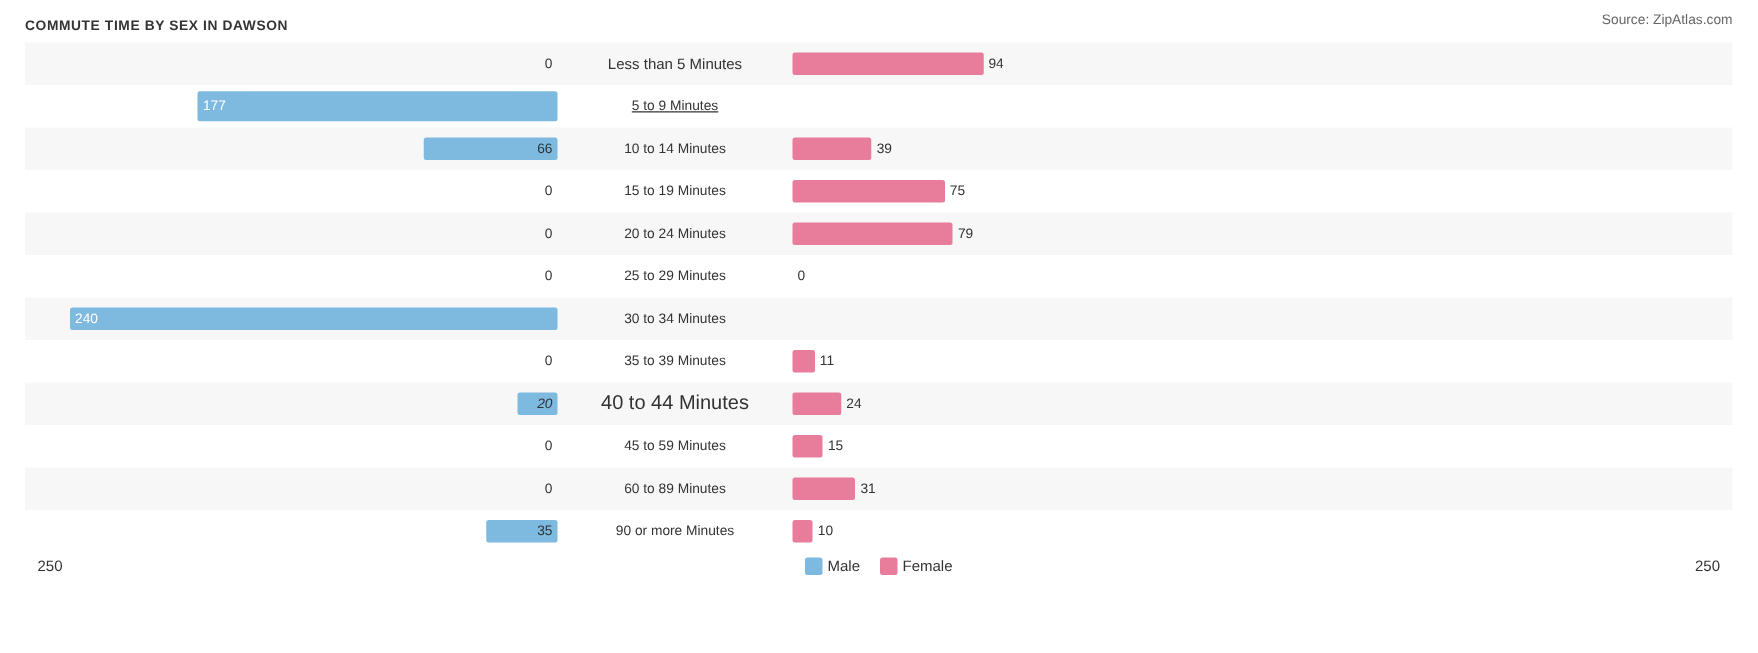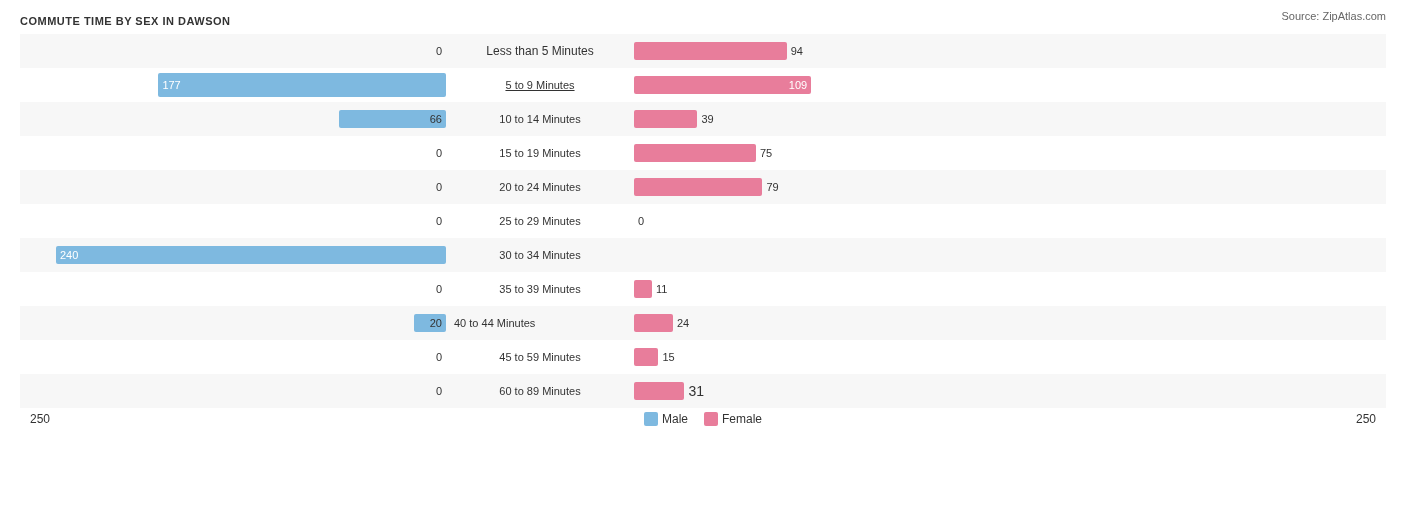--- a/index.html
+++ b/index.html
@@ -87,25 +87,20 @@
           <span style="font-size: 11px; color: rgb(51, 51, 51); white-space: nowrap; margin-left: 4px;">94</span>
         </div>
       </div>
       <div style="display: flex; align-items: center; height: 34px; background: rgb(255, 255, 255); width: 100%;">
         <div style="width: 430px; display: flex; align-items: center; justify-content: flex-end; height: 100%; padding-right: 4px;">
           <div style="height: 24px; background: rgb(126, 185, 224); border-radius: 2px; width: 287.625px; display: flex; align-items: center; justify-content: flex-start;">
             <span style="font-size: 11px; color: rgb(255, 255, 255); white-space: nowrap; padding: 0px 4px;">177</span>
           </div>
         </div>
         <div style="width: 180px; text-align: center; font-size: 11px; color: rgb(51, 51, 51); flex-shrink: 0; padding: 0px 4px; text-decoration: underline;">5 to 9 Minutes</div>
-        <div style="width: 430px; display: flex; align-items: center; height: 100%; padding-left: 4px;">
-          <div style="height: 18px; background: rgb(232, 125, 155); border-radius: 2px; width: 177.125px; display: flex; align-items: center; justify-content: flex-end;">
-            <span style="font-size: 11px; color: rgb(255, 255, 255); white-space: nowrap; padding: 0px 4px;">109</span>
-          </div>
-        </div>
       </div>
       <div style="display: flex; align-items: center; height: 34px; background: rgb(247, 247, 247); width: 100%;">
         <div style="width: 430px; display: flex; align-items: center; justify-content: flex-end; height: 100%; padding-right: 4px;">
           <div style="height: 18px; background: rgb(126, 185, 224); border-radius: 2px; width: 107.25px; display: flex; align-items: center; justify-content: flex-end;">
             <span style="font-size: 11px; color: rgb(51, 51, 51); white-space: nowrap; padding: 0px 4px;">66</span>
           </div>
         </div>
         <div style="width: 180px; text-align: center; font-size: 11px; color: rgb(51, 51, 51); flex-shrink: 0; padding: 0px 4px;">10 to 14 Minutes</div>
         <div style="width: 430px; display: flex; align-items: center; height: 100%; padding-left: 4px;">
           <div style="height: 18px; background: rgb(232, 125, 155); border-radius: 2px; width: 63.375px; display: flex; align-items: center; justify-content: flex-end;"></div>
@@ -155,24 +150,24 @@
         </div>
         <div style="width: 180px; text-align: center; font-size: 11px; color: rgb(51, 51, 51); flex-shrink: 0; padding: 0px 4px;">35 to 39 Minutes</div>
         <div style="width: 430px; display: flex; align-items: center; height: 100%; padding-left: 4px;">
           <div style="height: 18px; background: rgb(232, 125, 155); border-radius: 2px; width: 17.875px; display: flex; align-items: center; justify-content: flex-end;"></div>
           <span style="font-size: 11px; color: rgb(51, 51, 51); white-space: nowrap; margin-left: 4px;">11</span>
         </div>
       </div>
       <div style="display: flex; align-items: center; height: 34px; background: rgb(247, 247, 247); width: 100%;">
         <div style="width: 430px; display: flex; align-items: center; justify-content: flex-end; height: 100%; padding-right: 4px;">
           <div style="height: 18px; background: rgb(126, 185, 224); border-radius: 2px; width: 32.5px; display: flex; align-items: center; justify-content: flex-end;">
-            <span style="font-size: 11px; color: rgb(51, 51, 51); white-space: nowrap; padding: 0px 4px;">20</span>
-          </div>
-        </div>
-        <div style="width: 180px; text-align: left; font-size: 11px; color: rgb(51, 51, 51); flex-shrink: 0; padding: 0px 4px;">40 to 44 Minutes</div>
+            <span style="font-size: 11px; color: rgb(51, 51, 51); white-space: nowrap; padding: 0px 4px; font-style: italic;">20</span>
+          </div>
+        </div>
+        <div style="width: 180px; text-align: center; font-size: 16px; color: rgb(51, 51, 51); flex-shrink: 0; padding: 0px 4px;">40 to 44 Minutes</div>
         <div style="width: 430px; display: flex; align-items: center; height: 100%; padding-left: 4px;">
           <div style="height: 18px; background: rgb(232, 125, 155); border-radius: 2px; width: 39px; display: flex; align-items: center; justify-content: flex-end;"></div>
           <span style="font-size: 11px; color: rgb(51, 51, 51); white-space: nowrap; margin-left: 4px;">24</span>
         </div>
       </div>
       <div style="display: flex; align-items: center; height: 34px; background: rgb(255, 255, 255); width: 100%;">
         <div style="width: 430px; display: flex; align-items: center; justify-content: flex-end; height: 100%; padding-right: 4px;">
           <span style="font-size: 11px; color: rgb(51, 51, 51); white-space: nowrap; margin-right: 4px;">0</span>
         </div>
         <div style="width: 180px; text-align: center; font-size: 11px; color: rgb(51, 51, 51); flex-shrink: 0; padding: 0px 4px;">45 to 59 Minutes</div>
@@ -181,21 +176,33 @@
           <span style="font-size: 11px; color: rgb(51, 51, 51); white-space: nowrap; margin-left: 4px;">15</span>
         </div>
       </div>
       <div style="display: flex; align-items: center; height: 34px; background: rgb(247, 247, 247); width: 100%;">
         <div style="width: 430px; display: flex; align-items: center; justify-content: flex-end; height: 100%; padding-right: 4px;">
           <span style="font-size: 11px; color: rgb(51, 51, 51); white-space: nowrap; margin-right: 4px;">0</span>
         </div>
         <div style="width: 180px; text-align: center; font-size: 11px; color: rgb(51, 51, 51); flex-shrink: 0; padding: 0px 4px;">60 to 89 Minutes</div>
         <div style="width: 430px; display: flex; align-items: center; height: 100%; padding-left: 4px;">
           <div style="height: 18px; background: rgb(232, 125, 155); border-radius: 2px; width: 50.375px; display: flex; align-items: center; justify-content: flex-end;"></div>
-          <span style="font-size: 14px; color: rgb(51, 51, 51); white-space: nowrap; margin-left: 4px;">31</span>
+          <span style="font-size: 11px; color: rgb(51, 51, 51); white-space: nowrap; margin-left: 4px;">31</span>
+        </div>
+      </div>
+      <div style="display: flex; align-items: center; height: 34px; background: rgb(255, 255, 255); width: 100%;">
+        <div style="width: 430px; display: flex; align-items: center; justify-content: flex-end; height: 100%; padding-right: 4px;">
+          <div style="height: 18px; background: rgb(126, 185, 224); border-radius: 2px; width: 56.875px; display: flex; align-items: center; justify-content: flex-end;">
+            <span style="font-size: 11px; color: rgb(51, 51, 51); white-space: nowrap; padding: 0px 4px;">35</span>
+          </div>
+        </div>
+        <div style="width: 180px; text-align: center; font-size: 11px; color: rgb(51, 51, 51); flex-shrink: 0; padding: 0px 4px;">90 or more Minutes</div>
+        <div style="width: 430px; display: flex; align-items: center; height: 100%; padding-left: 4px;">
+          <div style="height: 18px; background: rgb(232, 125, 155); border-radius: 2px; width: 16.25px; display: flex; align-items: center; justify-content: flex-end;"></div>
+          <span style="font-size: 11px; color: rgb(51, 51, 51); white-space: nowrap; margin-left: 4px;">10</span>
         </div>
       </div>
     </div>
 
   <div class="bottom-area">
     <div class="axis-label">250</div>
     <div class="legend">
       <div class="legend-item">
         <div class="legend-color" style="background:#7eb9e0;"></div>
         <span>Male</span>

